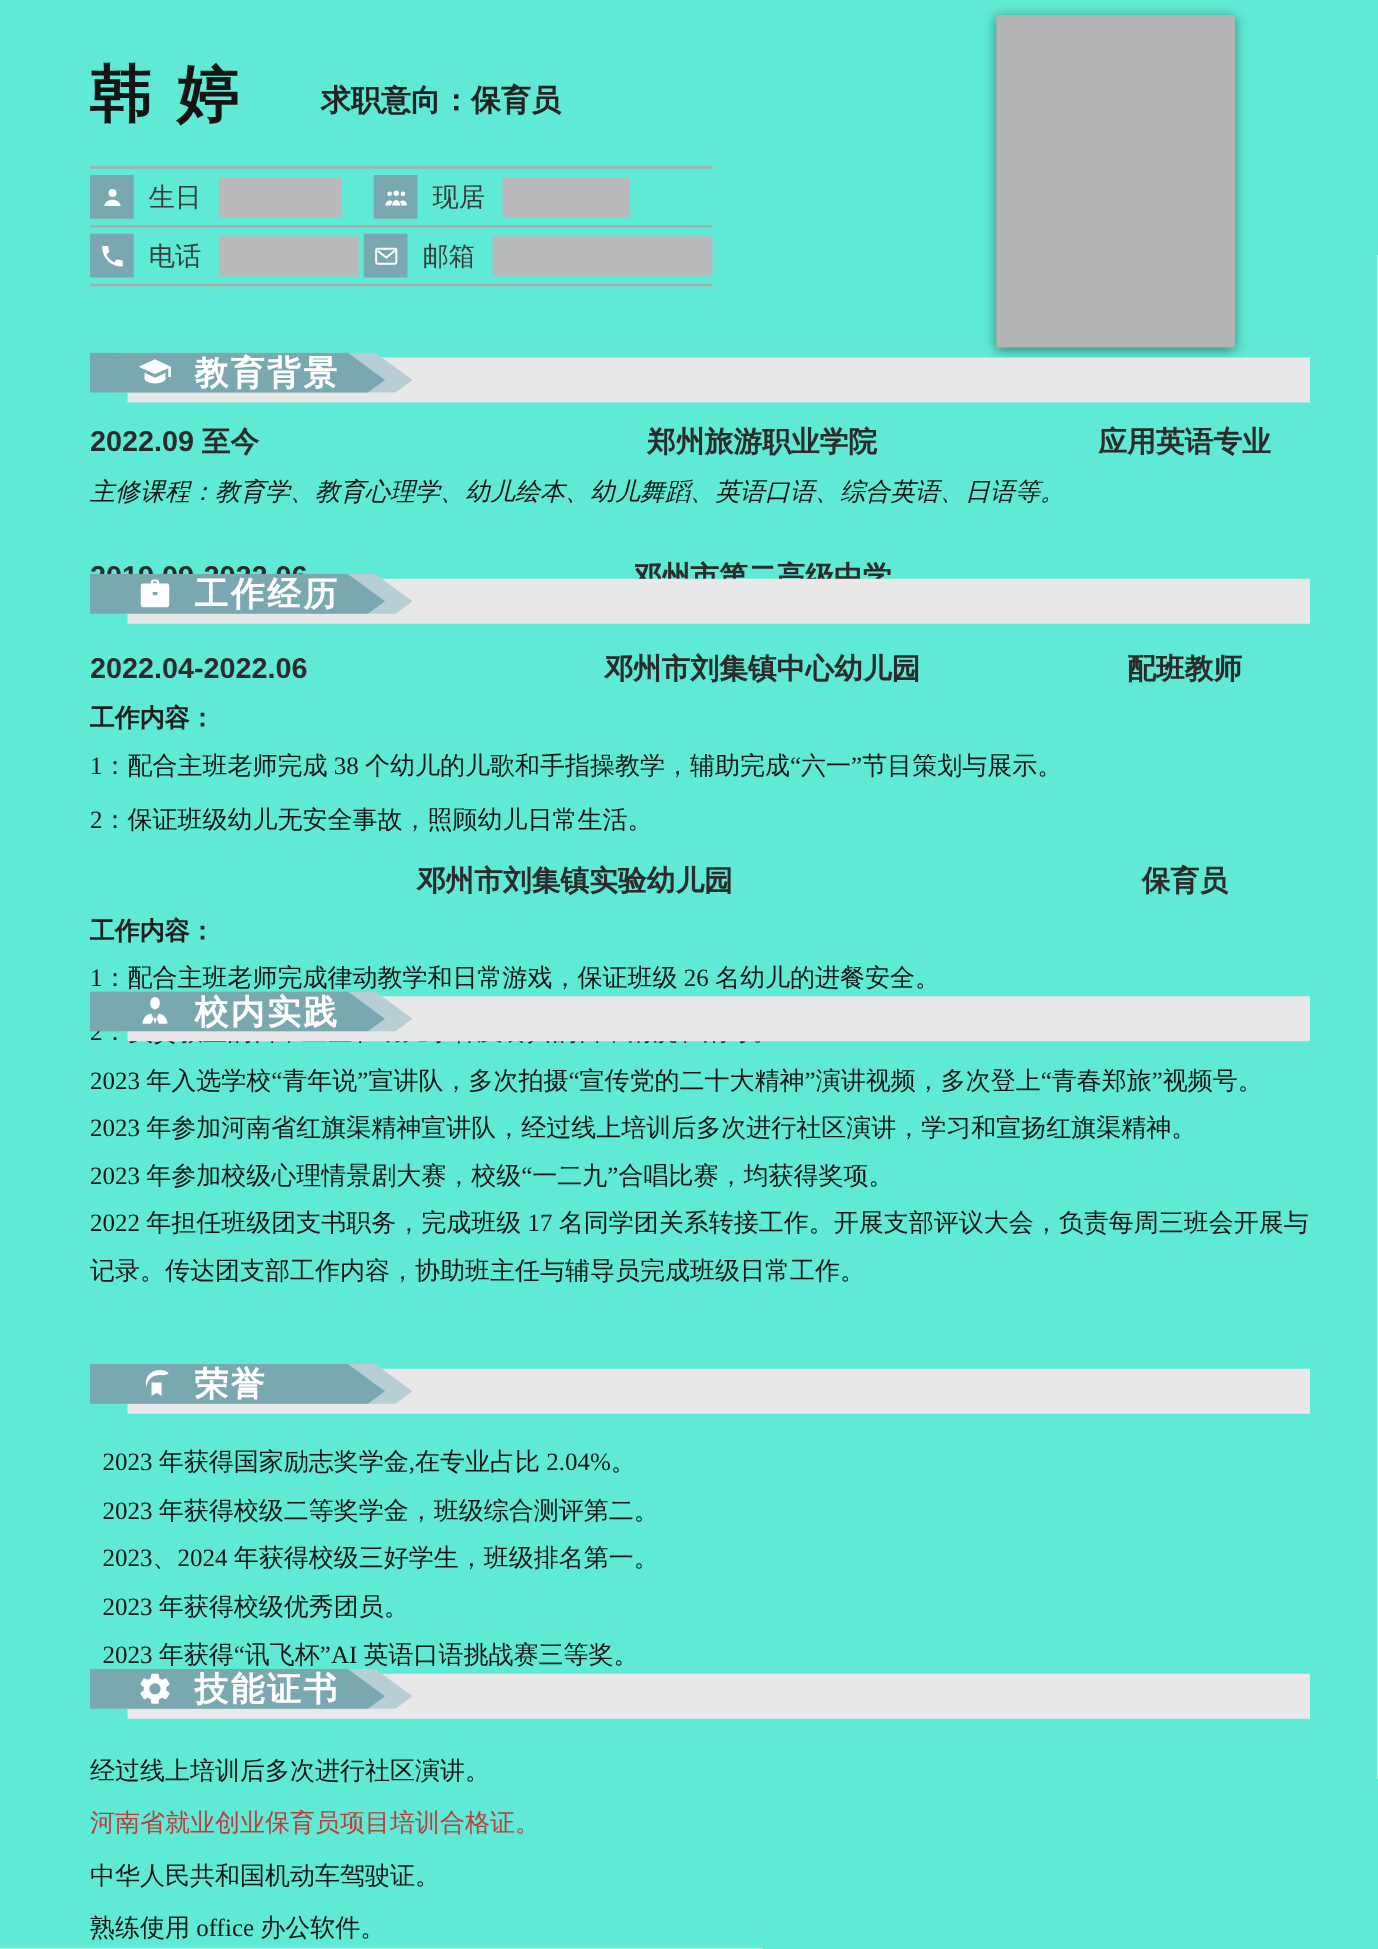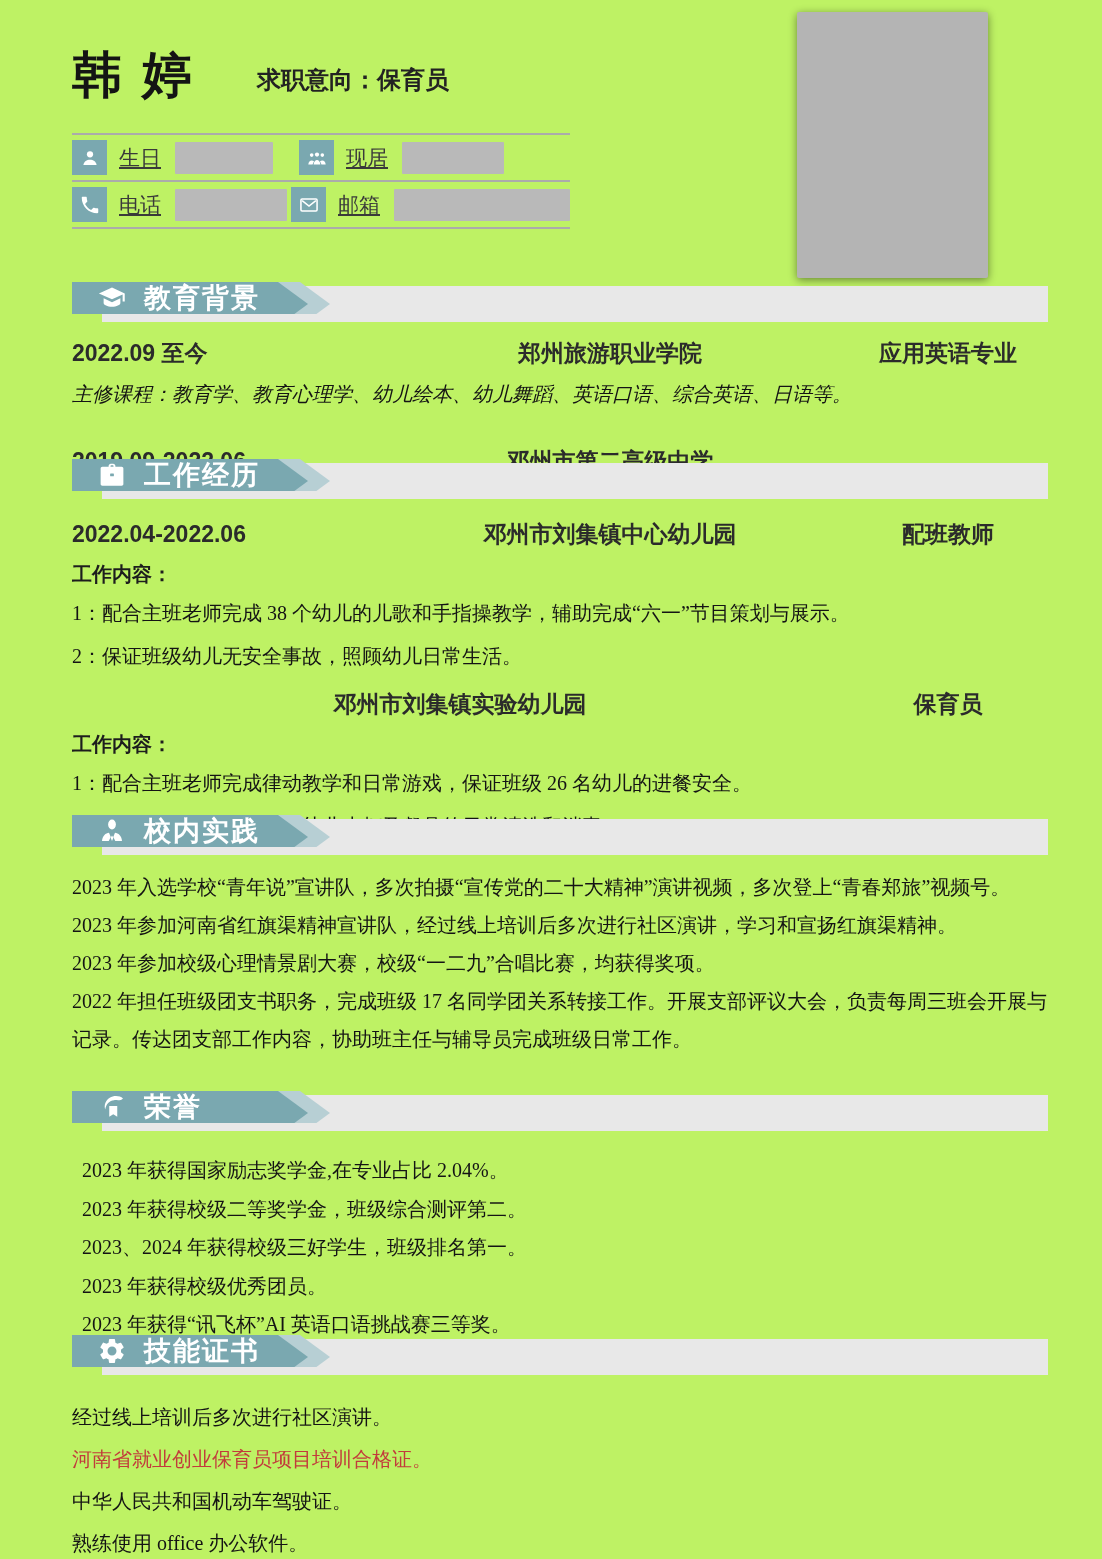--- a/index.html
+++ b/index.html
@@ -2,49 +2,49 @@
 <html style="--accent: #7AA8B0; --accent_echo: #B7CFD4; --band: #E8E8E8; --redacted: #B9B9B9; --photo: #B4B4B4; --highlight: #C23B3B; --divider: #ABABAB; --text: #1E1E1E;"><head>
 <meta charset="utf-8">
 <style>
   :root{
     --accent:#7AA8B0; --accent_echo:#B7CFD4; --band:#E8E8E8;
     --redacted:#B9B9B9; --photo:#B4B4B4; --highlight:#C23B3B;
     --divider:#ABABAB; --text:#1E1E1E;
   }
   *{margin:0;padding:0;box-sizing:border-box;}
   html,body{background:#fff;}
-  .page{position:relative;width:1102px;height:1559px;background:#bef264;overflow:hidden;
+  .page{position:relative;width:1102px;height:1559px;background:#5eead4;overflow:hidden;
         font-family:"Liberation Sans",sans-serif;color:var(--text);}
   
   .hdr{position:absolute;left:72px;top:48px;display:flex;align-items:flex-end;gap:62px;}
   .name{font-size:50px;font-weight:bold;color:#141414;letter-spacing:3px;line-height:1.1;}
   .objective{font-size:24px;font-weight:bold;color:#222;padding-bottom:7px;text-align:center;}
   
   .photo{position:absolute;left:797px;top:12px;width:191px;height:266px;
          background:var(--photo);border-radius:2px;box-shadow:0 2px 9px rgba(0,0,0,.45);}
   
   .contact{position:absolute;left:72px;top:133px;width:498px;border-top:2px solid var(--divider);}
   .crow{display:flex;align-items:center;height:47px;border-bottom:2px solid var(--divider);}
   .ccell{display:flex;align-items:center;}
   .ccell.c-left{width:227px;}
   .ccell.c-right{flex:1;}
   .cicon{width:35px;height:35px;background:var(--accent);color:#fff;flex:0 0 35px;
          display:flex;align-items:center;justify-content:center;}
   .cicon svg{width:22px;height:22px;fill:currentColor;}
-  .clabel{font-size:21px;color:#3a3a3a;margin-left:12px;white-space:nowrap;text-decoration:underline;}
+  .clabel{font-size:21px;color:#3a3a3a;margin-left:12px;white-space:nowrap;}
   .redact{background:var(--redacted);height:32px;margin-left:14px;border-radius:1px;}
   .w-98{width:98px;} .w-102{width:102px;} .w-112{width:112px;} .w-176{width:176px;}
   
   .section{position:absolute;left:72px;width:976px;}
-  .sec-education{top:282px;} .sec-work{top:459px;} .sec-practice{top:815px;}
+  .sec-education{top:282px;} .sec-work{top:459px;} .sec-practice{top:793px;}
   .sec-honors{top:1091px;} .sec-skills{top:1335px;}
   .banner{position:relative;height:44px;}
   .band{position:absolute;left:30px;right:0;top:4px;height:36px;background:var(--band);}
   .chev{position:absolute;top:0;height:32px;width:236px;
-        clip-path:polygon(0 0,206px 0,236px 22px,206px 44px,0 44px);}
+        clip-path:polygon(0 0,206px 0,236px 22px,206px 44px,0 44px);padding-left:12px;}
   .chev.echo{left:22px;background:var(--accent_echo);}
   .chev.main{left:0;background:var(--accent);display:flex;align-items:center;color:#fff;}
   .sicon{margin-left:24px;display:flex;align-items:center;justify-content:center;width:32px;height:32px;}
   .sicon svg{width:30px;height:30px;fill:currentColor;}
   .stitle{font-size:27px;font-weight:bold;letter-spacing:2px;margin-left:16px;white-space:nowrap;}
   
   .erow{display:flex;align-items:baseline;font-weight:bold;font-size:23px;color:#2b2b2b;}
   .erow .c1{width:300px;}
   .erow .c2{flex:1;text-align:center;}
   .erow .c3{width:200px;text-align:center;}

